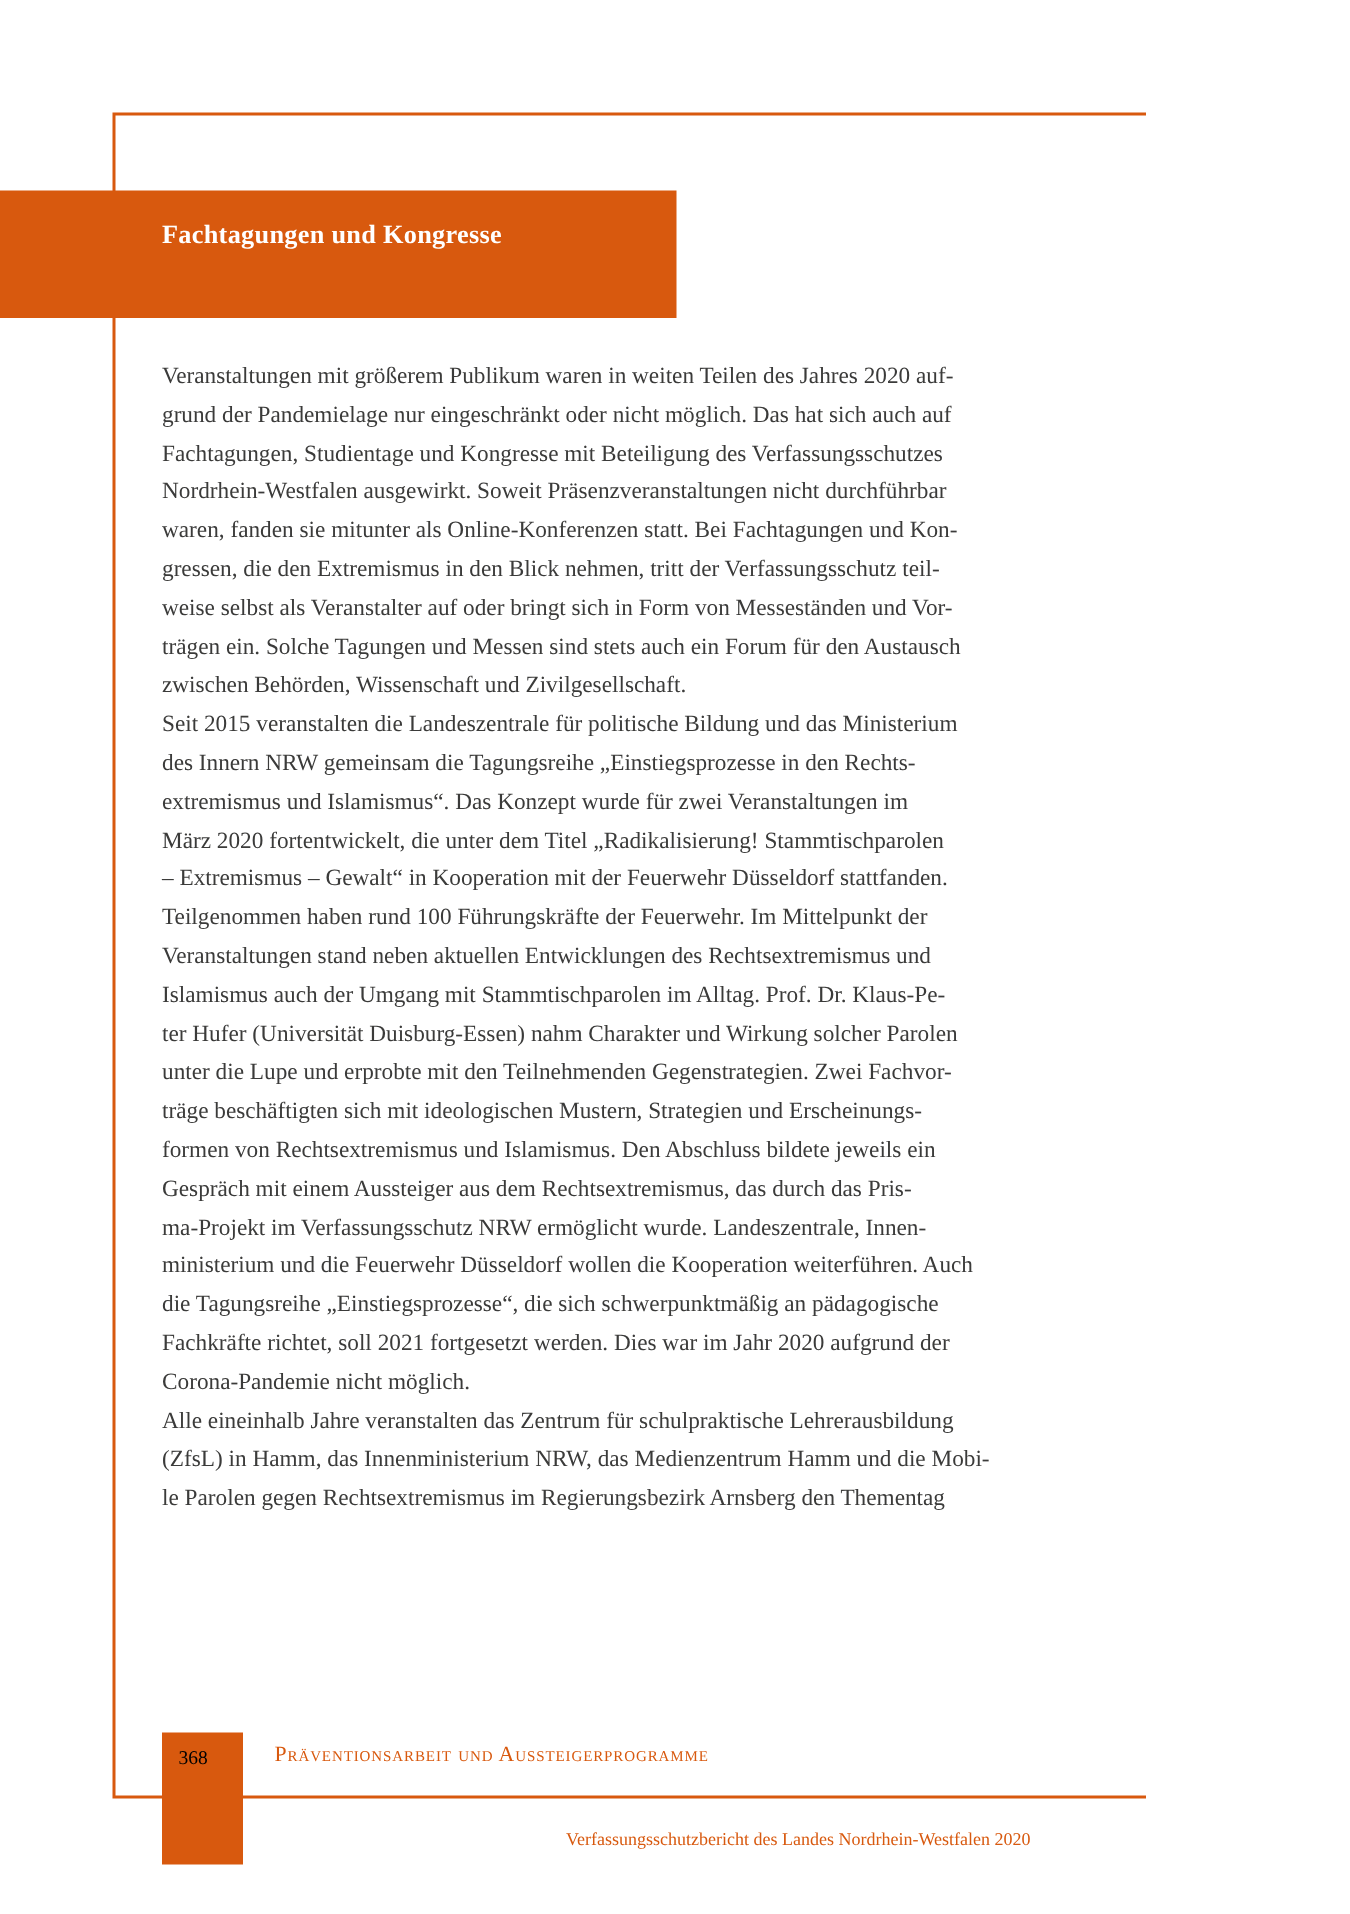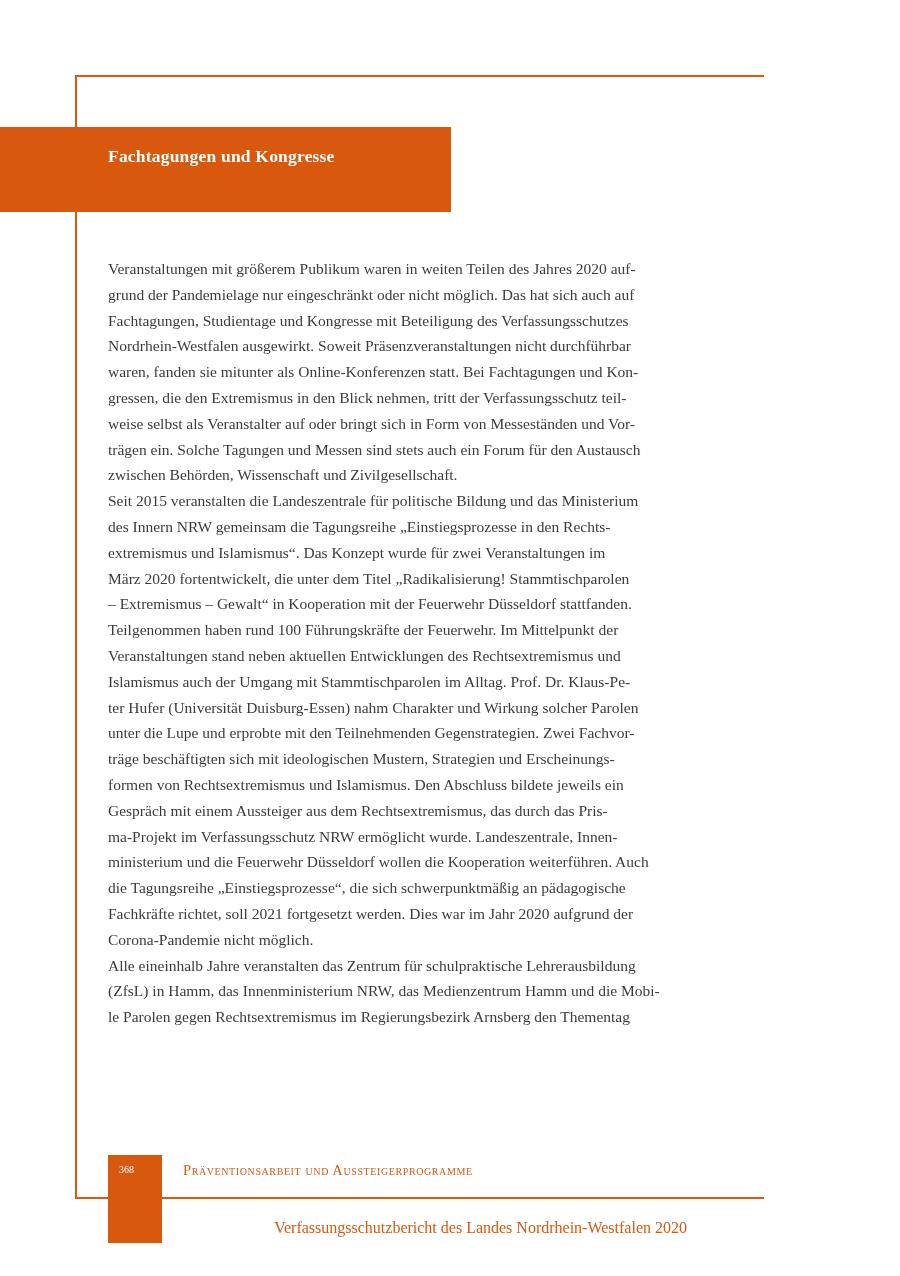--- a/index.html
+++ b/index.html
@@ -36,21 +36,21 @@
     margin: 0;
     padding: 19px 0 0 108px;
     font-size: 17.5px;
     font-weight: bold;
     color: #ffffff;
     letter-spacing: 0.2px;
   }
   .content {
     position: absolute;
     left: 108px;
-    top: 256px;
+    top: 238px;
     width: 695px;
     font-size: 15.5px;
     line-height: 25.8px;
     color: var(--body-text);
   }
   .para {
     margin: 0;
     white-space: pre-line;
   }
   .subheading {
@@ -64,37 +64,37 @@
     position: absolute;
     left: 108px;
     top: 1155px;
     width: 54px;
     height: 88px;
     background: var(--accent);
   }
   .page-number {
     display: block;
     padding: 9px 0 0 11px;
-    font-size: 10px;
-    color: #ffffff;
+    font-size: 13px;
+    color: #000000;
   }
   .footer-section {
     position: absolute;
     left: 183px;
     top: 1162px;
     font-size: 14.5px;
     color: var(--accent);
     font-variant: small-caps;
     letter-spacing: 0.6px;
   }
   .footer-report {
     position: absolute;
     right: 77px;
     top: 1219px;
-    font-size: 16px;
+    font-size: 12px;
     color: var(--accent);
   }
 </style>
 </head>
 <body>
 
 <div class="page">
 
   <div class="frame"></div>
 

